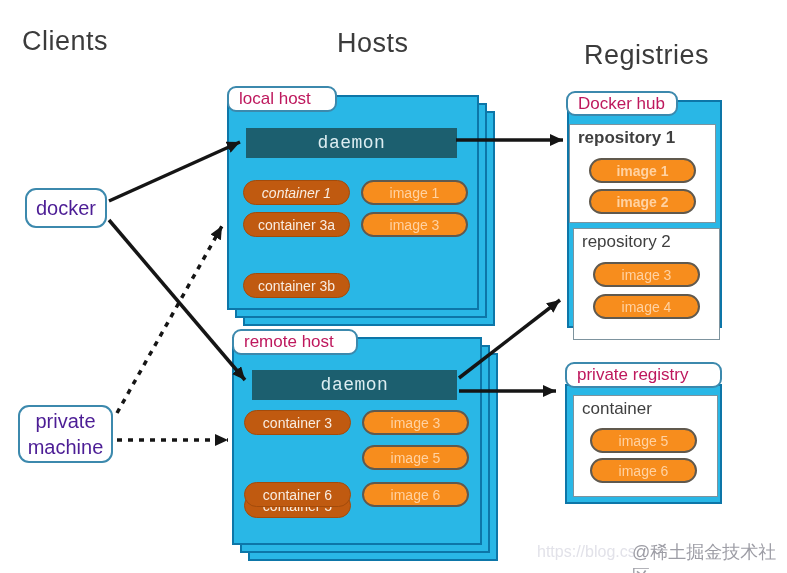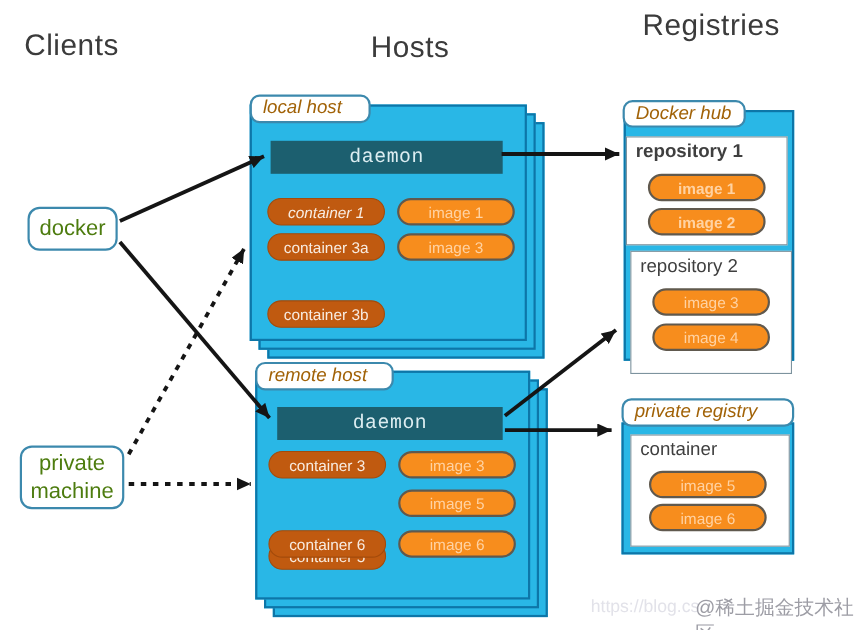--- a/index.html
+++ b/index.html
@@ -29,39 +29,38 @@
     background: #29b7e6;
     border: 2px solid #0d76a8;
   }
   
   .tag {
     position: absolute;
     background: #ffffff;
     border: 2.5px solid #3c89ad;
     border-radius: 9px;
     display: flex;
-    align-items: flex-start;
+    align-items: center;
     padding: 0 10px;
     font-size: 17px;
-    color: #a16207;
+    color: #be185d;
     z-index: 30;
-    font-style: italic;
   }
   
   .client-box {
     position: absolute;
     background: #ffffff;
     border: 2.5px solid #3c89ad;
     border-radius: 11px;
     display: flex;
     align-items: center;
     justify-content: center;
     text-align: center;
     font-size: 20px;
-    color: #4d7c0f;
+    color: #4c1d95;
     line-height: 1.3;
     z-index: 10;
   }
   .daemon {
     position: absolute;
     background: #1c5f6f;
     color: #dcedf1;
     font-size: 18px;
     display: flex;
     align-items: center;
@@ -123,21 +122,21 @@
     z-index: 41;
   }
 </style>
 </head>
 <body>
 
 <div class="stage">
 
   <div class="hdr" style="left:22px; top:26px;">Clients</div>
   <div class="hdr" style="left:337px; top:28px;">Hosts</div>
-  <div class="hdr" style="left:584px; top:8px;text-align:right;">Registries</div>
+  <div class="hdr" style="left:584px; top:40px;text-align:right;">Registries</div>
 
   <div class="client-box" style="left:25px; top:188px; width:82px; height:40px;">
     <span>docker</span>
   </div>
   <div class="client-box" style="left:18px; top:405px; width:95px; height:58px; padding:0 6px;">
     <span>private machine</span>
   </div>
 
   <div class="layer" style="left:243px; top:111px; width:252px; height:215px;"></div>
   <div class="layer" style="left:235px; top:103px; width:252px; height:215px;"></div>

